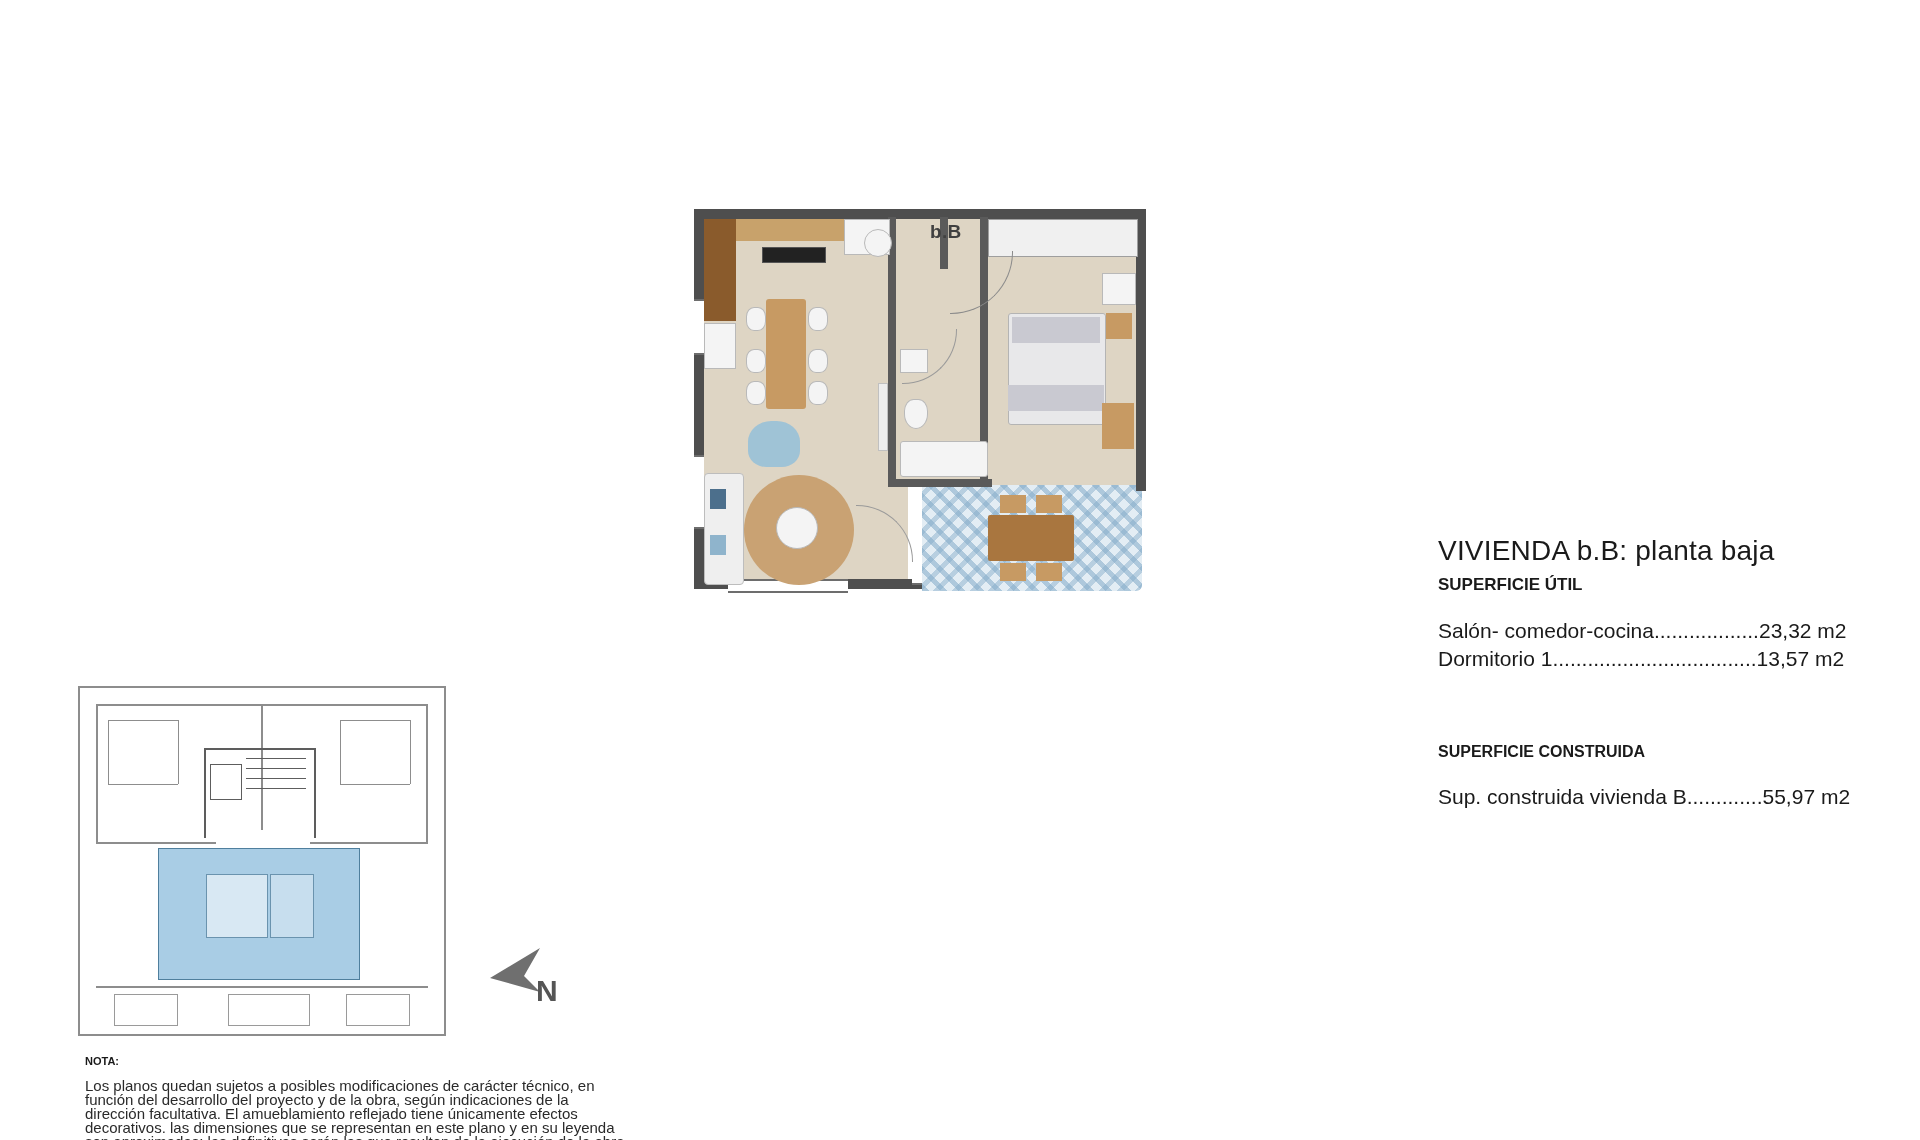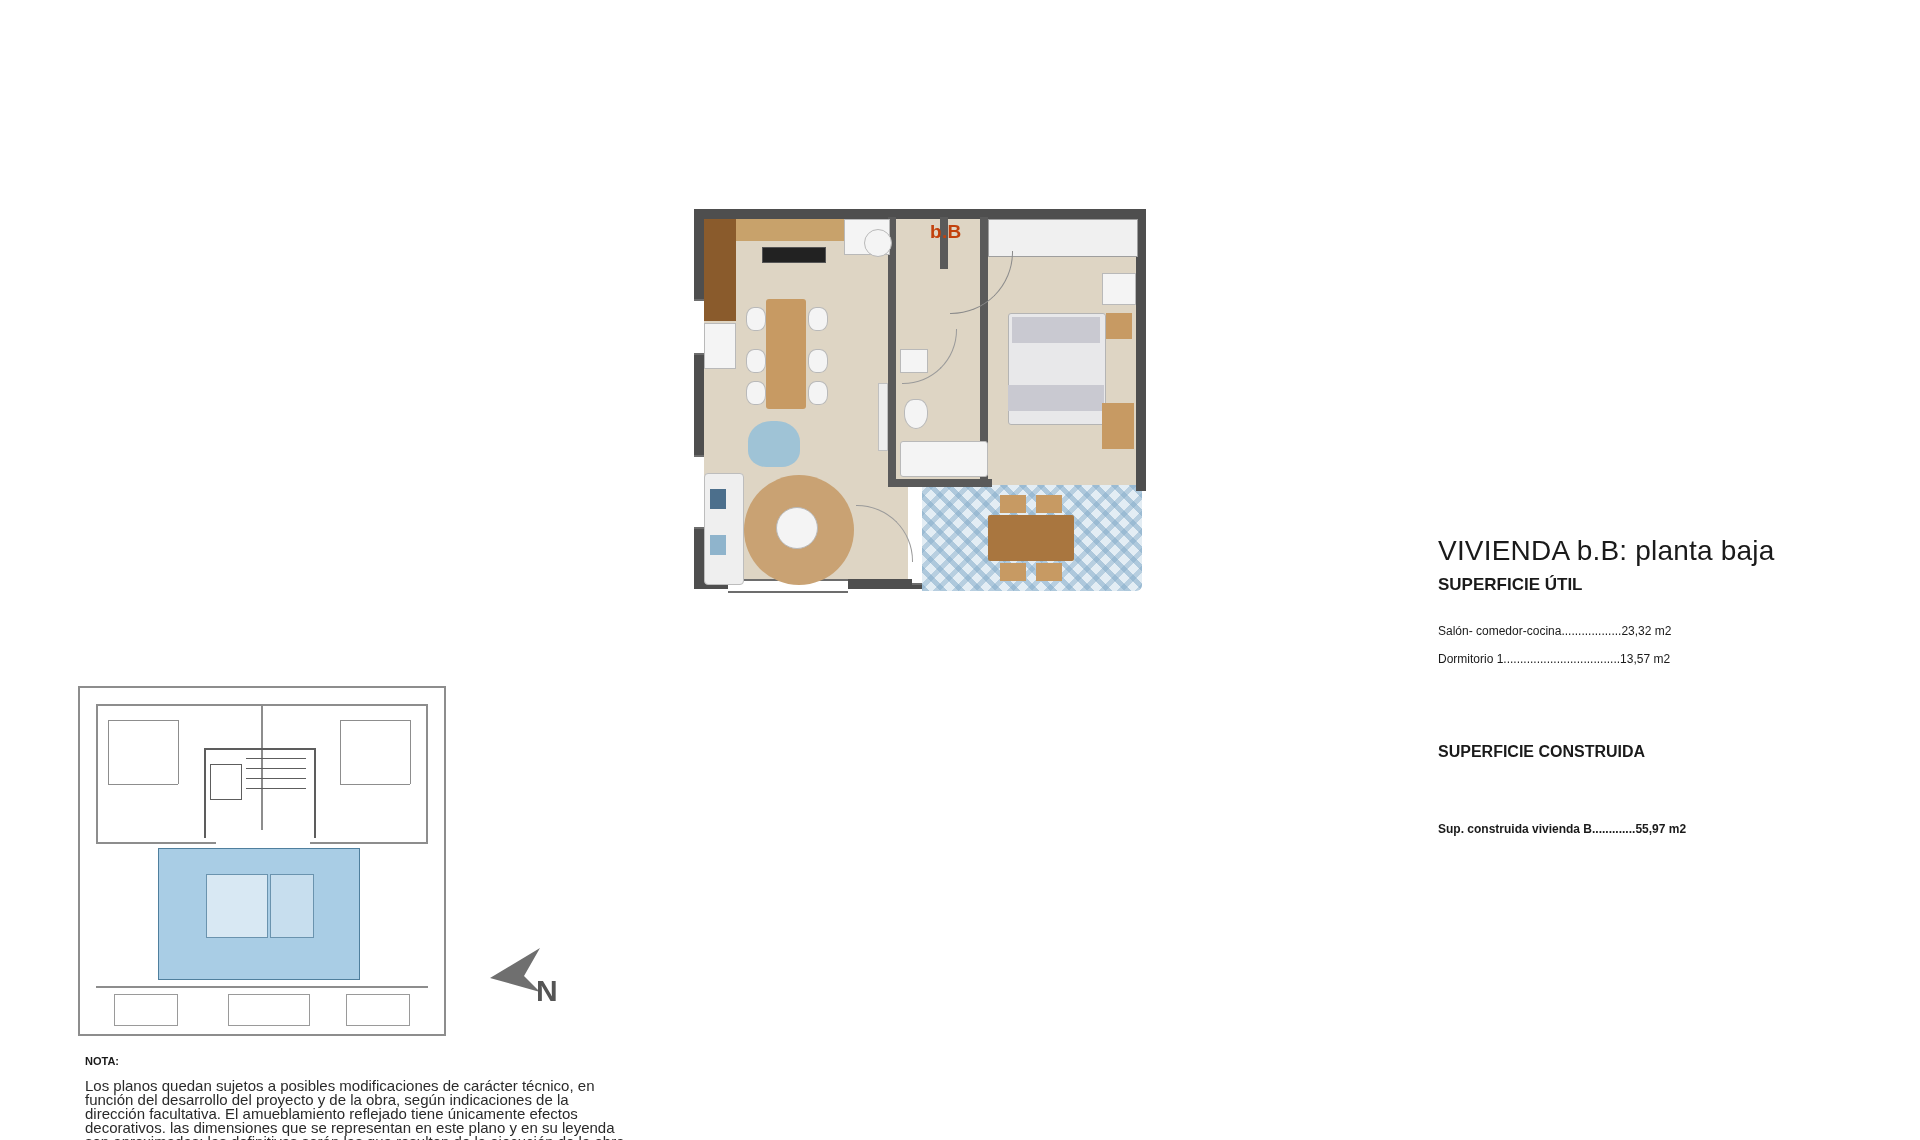--- a/index.html
+++ b/index.html
@@ -90,21 +90,21 @@
   .door-swing {
     position: absolute;
     border: 1.3px solid #9a9a9a;
     border-radius: 50%;
   }
 
   .plan-label {
     position: absolute;
     font-size: 19px;
     font-weight: bold;
-    color: #c2410c;
+    color: #404040;
     letter-spacing: 0.3px;
   }
 
   
   #legend {
     position: absolute;
     left: 1438px;
     top: 528px;
     width: 430px;
   }
@@ -115,34 +115,33 @@
     margin: 7px 0 8px 0;
     color: #1a1a1a;
   }
   #legend .subtitle {
     font-size: 17px;
     font-weight: bold;
     margin: 0 0 22px 0;
     color: #1a1a1a;
   }
   .legend-row {
-    font-size: 12px;
+    font-size: 21px;
     line-height: 28px;
     white-space: nowrap;
     color: #1a1a1a;
   }
   .legend-row .dots {
     letter-spacing: 0px;
   }
   .legend-gap {
     height: 22px;
   }
   .legend-strong {
-    font-weight: bold;
-    margin-top: 32px;
+    font-weight: normal;
   }
   .legend-head {
     font-size: 16px;
     font-weight: bold;
     margin-top: 4px;
   }
 
   
   #keyplan {
     position: absolute;

